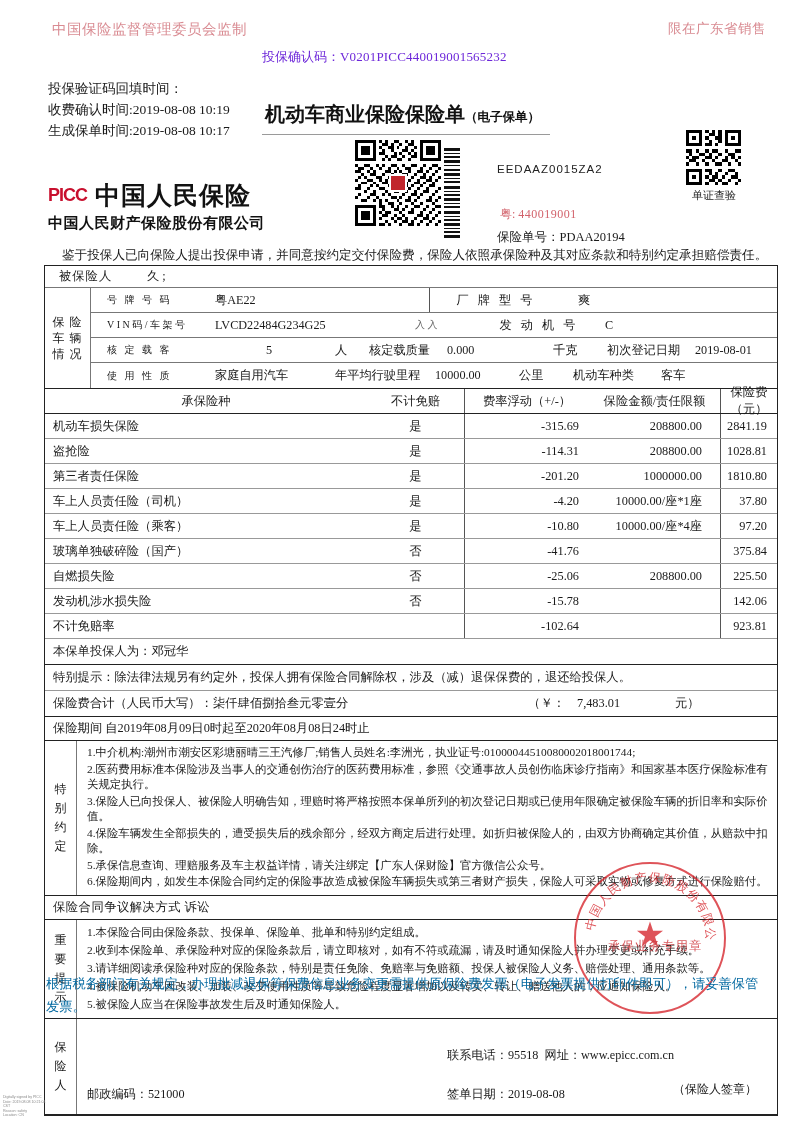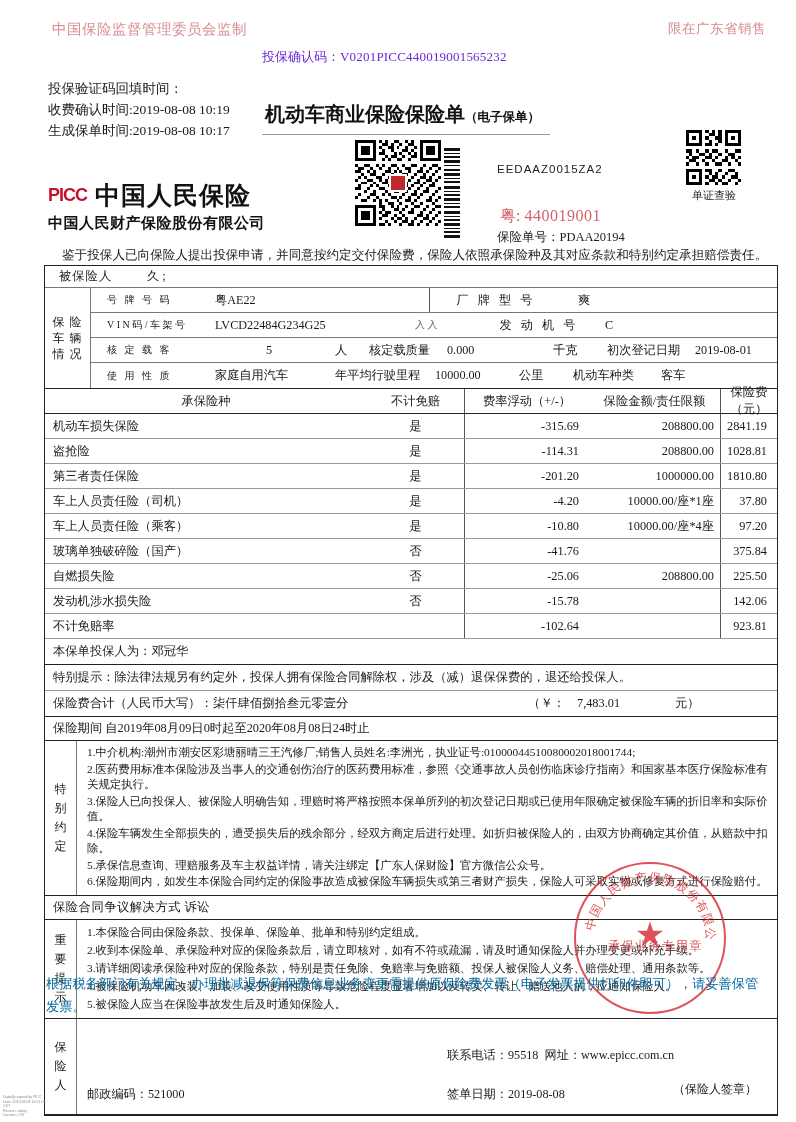--- a/index.html
+++ b/index.html
@@ -64,21 +64,21 @@
     left:34px; top:34px; border:2px solid #fff;
   }
 
   .barcode-v { position:absolute; left:444px; top:148px; width:16px; height:92px; }
 
   .policy-code {
     position:absolute; left:497px; top:163px;
     font-family:"Liberation Sans",sans-serif; font-size:11.5px; color:#222; letter-spacing:1px;
   }
   .yue-line {
-    position:absolute; left:500px; top:206px; font-size:16px; color:#d2626b; white-space:nowrap;
+    position:absolute; left:500px; top:206px; font-size:12px; color:#d2626b; white-space:nowrap;
   }
   .yue-line .num { letter-spacing:0.5px; }
   .policy-no {
     position:absolute; left:497px; top:229px; font-size:12.5px; color:#1a1a1a; white-space:nowrap;
   }
 
   
   .logo { position:absolute; left:48px; top:182px; }
   .logo-row { display:flex; align-items:flex-end; gap:8px; }
   .picc {
@@ -154,21 +154,21 @@
   .vrow .c-kind-lbl { width:88px; }
   .vrow .c-kind-val { flex:1; }
 
   
   .cov-head { display:flex; height:25px; align-items:center; border-bottom:1px solid #222; }
   .cov-row  { display:flex; height:25px; align-items:center; border-bottom:1px solid #999; }
   .cov-row:last-of-type { border-bottom:1px solid #222; }
   .c1 { width:322px; font-size:12.3px; padding-left:8px; }
   .c2 { width:98px;  font-size:12.3px; text-align:center; border-right:1px solid #555; align-self:stretch; display:flex; align-items:center; justify-content:center; }
   .c3 { width:124px; font-size:12.3px; text-align:right; padding-right:10px; }
-  .c4 { width:132px; font-size:12.3px; text-align:right; padding-right:6px; border-right:1px solid #555; align-self:stretch; display:flex; align-items:center; justify-content:flex-end; }
+  .c4 { width:132px; font-size:12.3px; text-align:right; padding-right:18px; border-right:1px solid #555; align-self:stretch; display:flex; align-items:center; justify-content:flex-end; }
   .c5 { flex:1;      font-size:12.3px; text-align:right; padding-right:10px; }
   .cov-head .c1, .cov-head .c2, .cov-head .c3, .cov-head .c4, .cov-head .c5 { text-align:center; justify-content:center; padding:0; }
   .cov-head .c1 { text-align:center; }
 
   
   .tip-row { padding:4px 8px; font-size:12.3px; border-bottom:1px solid #999; }
   .tip-row.nb { border-bottom:1px solid #222; }
 
   
   .prem-row { display:flex; height:26px; align-items:center; border-bottom:1px solid #222; font-size:12.3px; }

